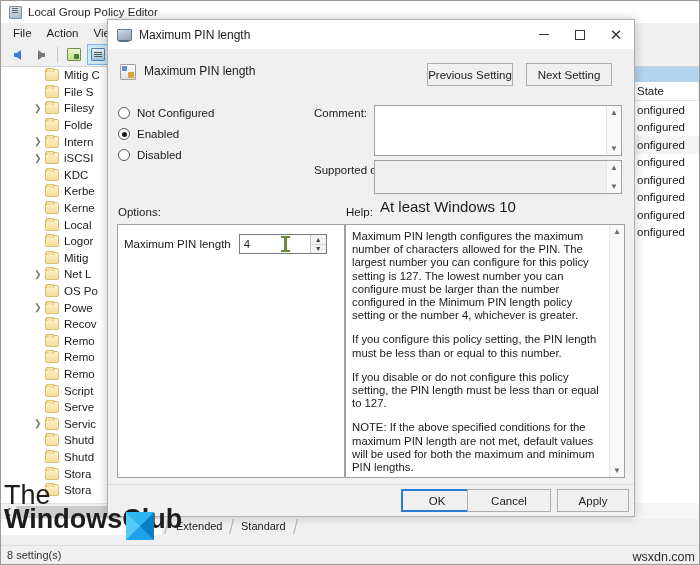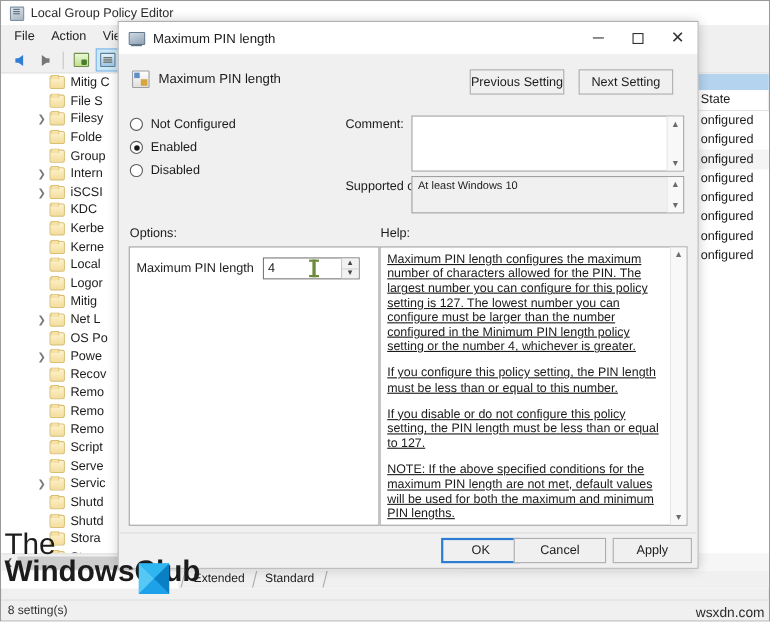--- a/index.html
+++ b/index.html
@@ -382,21 +382,21 @@
   }
   .field {
     position:absolute;
     background:#ffffff;
     border:1px solid #a0a0a0;
   }
   .ta-comment { left: 266px; top: 2px; width: 248px; height: 51px; }
   .ta-supported { left: 266px; top: 57px; width: 248px; height: 34px; background:#f0f0f0; }
   .ta-text {
     padding: 3px 5px;
-    font-size: 10px; color:#1b1b1b;
+    font-size: 15px; color:#1b1b1b;margin-top:34px;
   }
   .vsb {
     position:absolute; right: 0; top: 0;
     width: 15px; height: 100%;
     background: #f8f8f8;
     border-left: 1px solid #e6e6e6;
     display:flex; flex-direction:column; justify-content:space-between;
     align-items:center;
   }
   .vsb .ar { font-size: 8px; color:#6b6b6b; line-height:11px; padding: 1px 0; }
@@ -420,21 +420,21 @@
     width: 280px; height: 254px;
     background:#ffffff;
     border: 1px solid #a0a0a0;
   }
   .help-text {
     padding: 5px 8px 5px 6px;
     font-size: 11.3px; color:#1b1b1b;
     line-height: 13.2px;
     width: 263px;
   }
-  .help-text p { margin: 0 0 11px 0; text-decoration: underline; }
+  .help-text p { margin: 0 0 11px 0; }
   .help-text p:last-child { margin-bottom: 0; }
 
   .opt-row {
     position:absolute; left: 6px; top: 9px;
     display:flex; align-items:center;
   }
   .opt-label { font-size: 11.5px; color:#1b1b1b; margin-right: 8px; }
   .spin-wrap {
     width: 88px; height: 20px;
     border: 1px solid #7a7a7a;
@@ -559,24 +559,20 @@
               <span>File S</span>
             </div>
             <div class="tree-row">
               <span class="chev">❯</span>
               <span class="folder"></span>
               <span>Filesy</span>
             </div>
             <div class="tree-row">
               <span class="folder"></span>
               <span>Folde</span>
-            </div>
-            <div class="tree-row">
-              <span class="folder"></span>
-              <span>Group</span>
             </div>
             <div class="tree-row">
               <span class="chev">❯</span>
               <span class="folder"></span>
               <span>Intern</span>
             </div>
             <div class="tree-row">
               <span class="chev">❯</span>
               <span class="folder"></span>
               <span>iSCSI</span>

